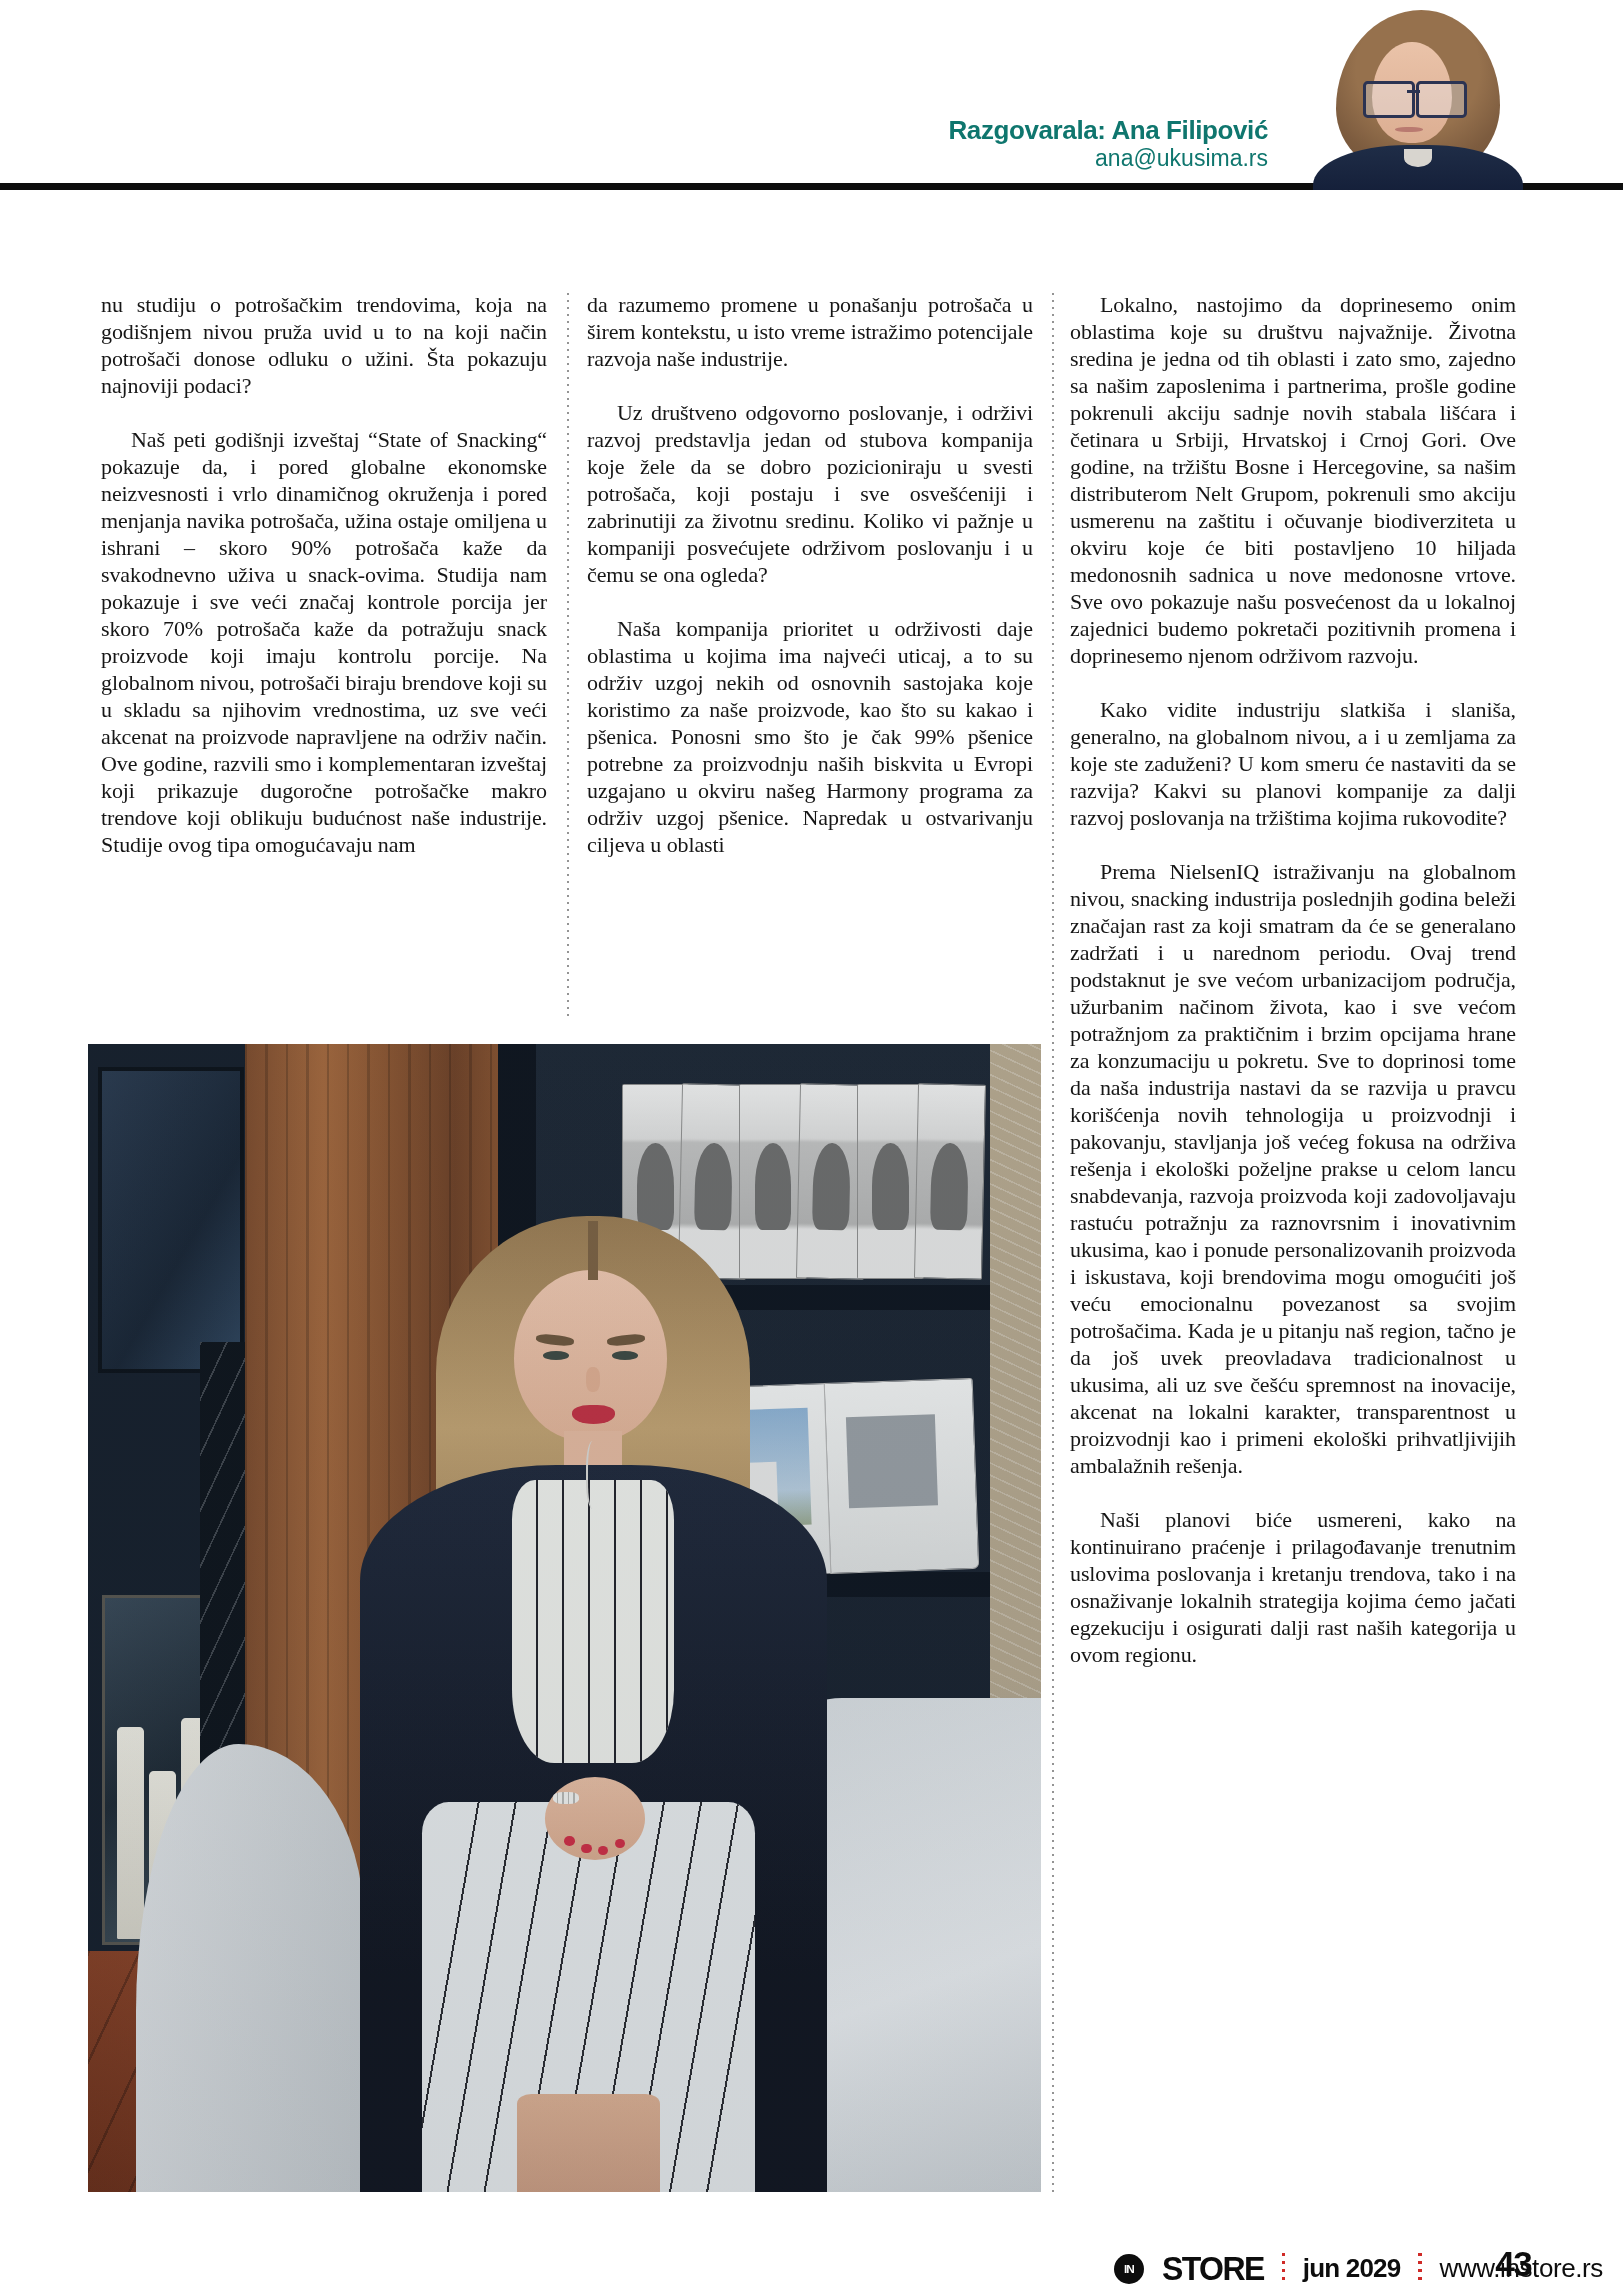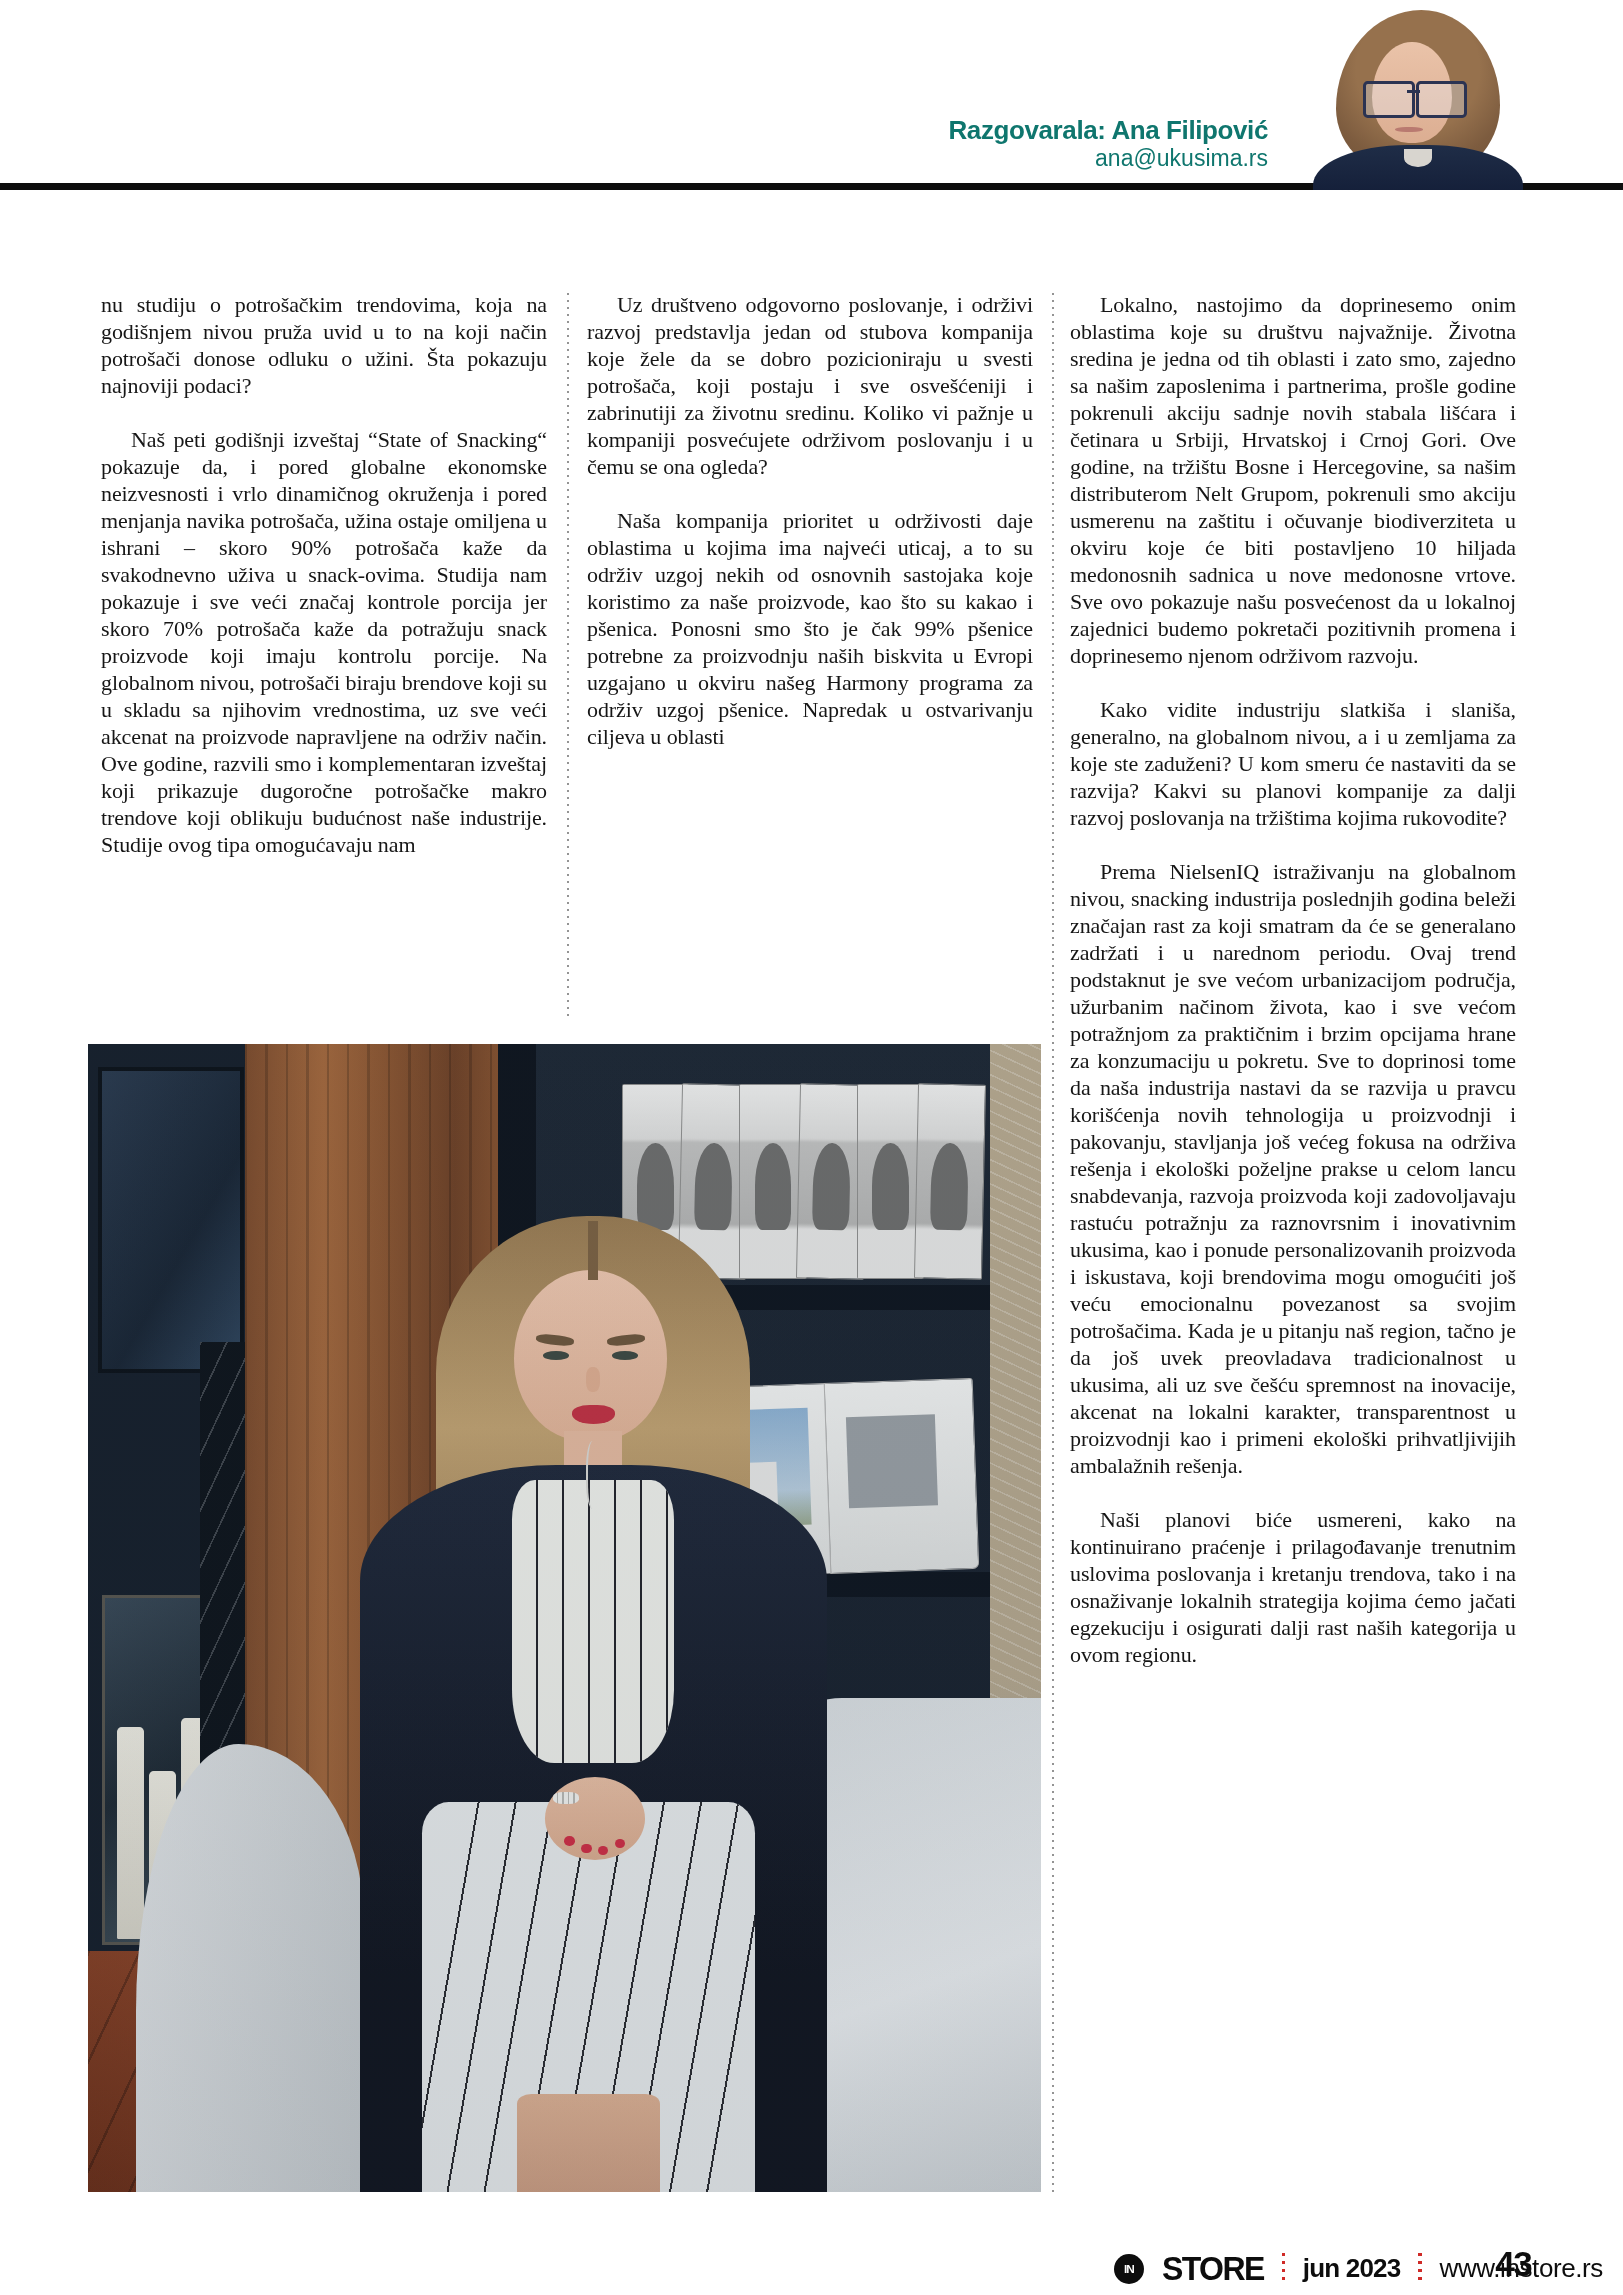--- a/index.html
+++ b/index.html
@@ -160,20 +160,21 @@
 
   <div class="vsep vsep1"></div>
   <div class="vsep vsep2"></div>
 
   <div class="col col1">
     <p class="para q">nu studiju o potrošačkim trendovima, koja na godišnjem nivou pruža uvid u to na koji način potrošači donose odluku o užini. Šta pokazuju najnoviji podaci?</p>
     <p class="para indent">Naš peti godišnji izveštaj “State of Snacking“ pokazuje da, i pored globalne ekonomske neizvesnosti i vrlo dinamičnog okruženja i pored menjanja navika potrošača, užina ostaje omiljena u ishrani – skoro 90% potrošača kaže da svakodnevno uživa u snack-ovima. Studija nam pokazuje i sve veći značaj kontrole porcija jer skoro 70% potrošača kaže da potražuju snack proizvode koji imaju kontrolu porcije. Na globalnom nivou, potrošači biraju brendove koji su u skladu sa njihovim vrednostima, uz sve veći akcenat na proizvode napravljene na održiv način.  Ove godine, razvili smo i komplementaran izveštaj koji prikazuje dugoročne potrošačke makro trendove koji oblikuju budućnost naše industrije. Studije ovog tipa omogućavaju nam</p>
   </div>
 
   <div class="col col2">
+    <p class="para">da razumemo promene u ponašanju potrošača u širem kontekstu, u isto vreme istražimo potencijale razvoja naše industrije.</p>
     <p class="para q indent">Uz društveno odgovorno poslovanje, i održivi razvoj predstavlja jedan od stubova kompanija koje žele da se dobro pozicioniraju u svesti potrošača, koji postaju i sve osvešćeniji i zabrinutiji za životnu sredinu. Koliko vi pažnje u kompaniji posvećujete održivom poslovanju i u čemu se ona ogleda?</p>
     <p class="para indent">Naša kompanija prioritet u održivosti daje oblastima u kojima ima najveći uticaj, a to su održiv uzgoj nekih od osnovnih sastojaka koje koristimo za naše proizvode, kao što su kakao i pšenica. Ponosni smo što je čak 99% pšenice potrebne za proizvodnju naših biskvita u Evropi uzgajano u okviru našeg Harmony programa za održiv uzgoj pšenice. Napredak u ostvarivanju ciljeva u oblasti</p>
   </div>
 
   <div class="col col3">
     <p class="para indent">Lokalno, nastojimo da doprinesemo onim oblastima koje su društvu najvažnije. Životna sredina je jedna od tih oblasti i zato smo, zajedno sa našim zaposlenima i partnerima, prošle godine pokrenuli akciju sadnje novih stabala lišćara i četinara u Srbiji, Hrvatskoj i Crnoj Gori. Ove godine, na tržištu Bosne i Hercegovine, sa našim distributerom Nelt Grupom, pokrenuli smo akciju usmerenu na zaštitu i očuvanje biodiverziteta u okviru koje će biti postavljeno 10 hiljada medonosnih sadnica u nove medonosne vrtove. Sve ovo pokazuje našu posvećenost da u lokalnoj zajednici budemo pokretači pozitivnih promena i doprinesemo njenom održivom razvoju.</p>
     <p class="para q indent">Kako vidite industriju slatkiša i slaniša, generalno, na globalnom nivou, a i u zemljama za koje ste zaduženi? U kom smeru će nastaviti da se razvija? Kakvi su planovi kompanije za dalji razvoj poslovanja na tržištima kojima rukovodite?</p>
     <p class="para indent">Prema NielsenIQ istraživanju na globalnom nivou, snacking industrija poslednjih godina beleži značajan rast za koji smatram da će se generalano zadržati i u narednom periodu. Ovaj trend podstaknut je sve većom urbanizacijom područja, užurbanim načinom života, kao i sve većom potražnjom za praktičnim i brzim opcijama hrane za konzumaciju u pokretu. Sve to doprinosi tome da naša industrija nastavi da se razvija u pravcu korišćenja novih tehnologija u proizvodnji i pakovanju, stavljanja još većeg fokusa na održiva rešenja i ekološki poželjne prakse u celom lancu snabdevanja, razvoja proizvoda koji zadovoljavaju rastuću potražnju za raznovrsnim i inovativnim ukusima, kao i ponude personalizovanih proizvoda i iskustava, koji brendovima mogu omogućiti još veću emocionalnu povezanost sa svojim potrošačima. Kada je u pitanju naš region, tačno je da još uvek preovladava tradicionalnost u ukusima, ali uz sve češću spremnost na inovacije, akcenat na lokalni karakter, transparentnost u proizvodnji kao i primeni ekološki prihvatljivijih ambalažnih rešenja.</p>
     <p class="para indent">Naši planovi biće usmereni, kako na kontinuirano praćenje i prilagođavanje trenutnim uslovima poslovanja i kretanju trendova, tako i na osnaživanje lokalnih strategija kojima ćemo jačati egzekuciju i osigurati dalji rast naših kategorija u ovom regionu.</p>
   </div>
@@ -241,20 +242,20 @@
       <div class="w-bracelet"></div>
       <div class="w-legs"></div>
     </div>
     <div class="ph-tint"></div>
   </div>
 
   <div class="footer">
     <div class="f-logo">IN</div>
     <div class="f-store">STORE</div>
     <div class="f-dots"></div>
-    <div class="f-issue">jun 2023</div>
+    <div class="f-issue">jun 2029</div>
     <div class="f-dots"></div>
     <div class="f-site">www.instore.rs</div>
   </div>
   <div class="f-page">43</div>
 
 </div>
 
 
 </body></html>

